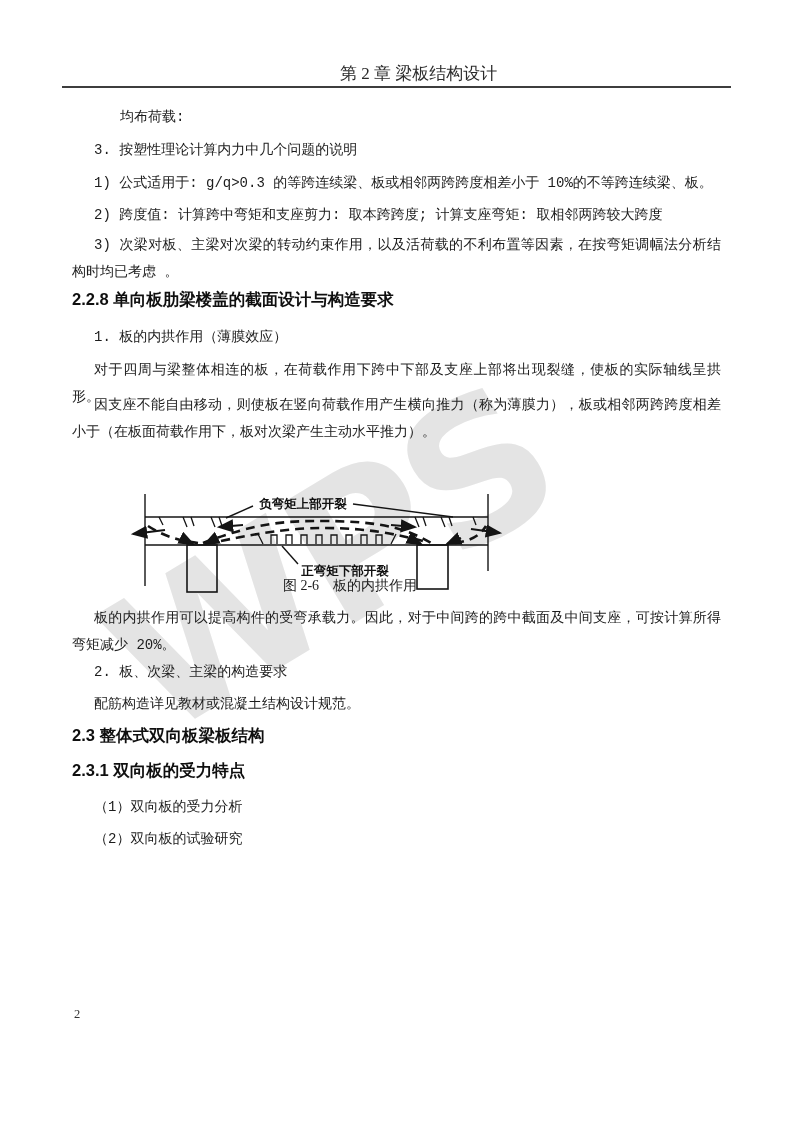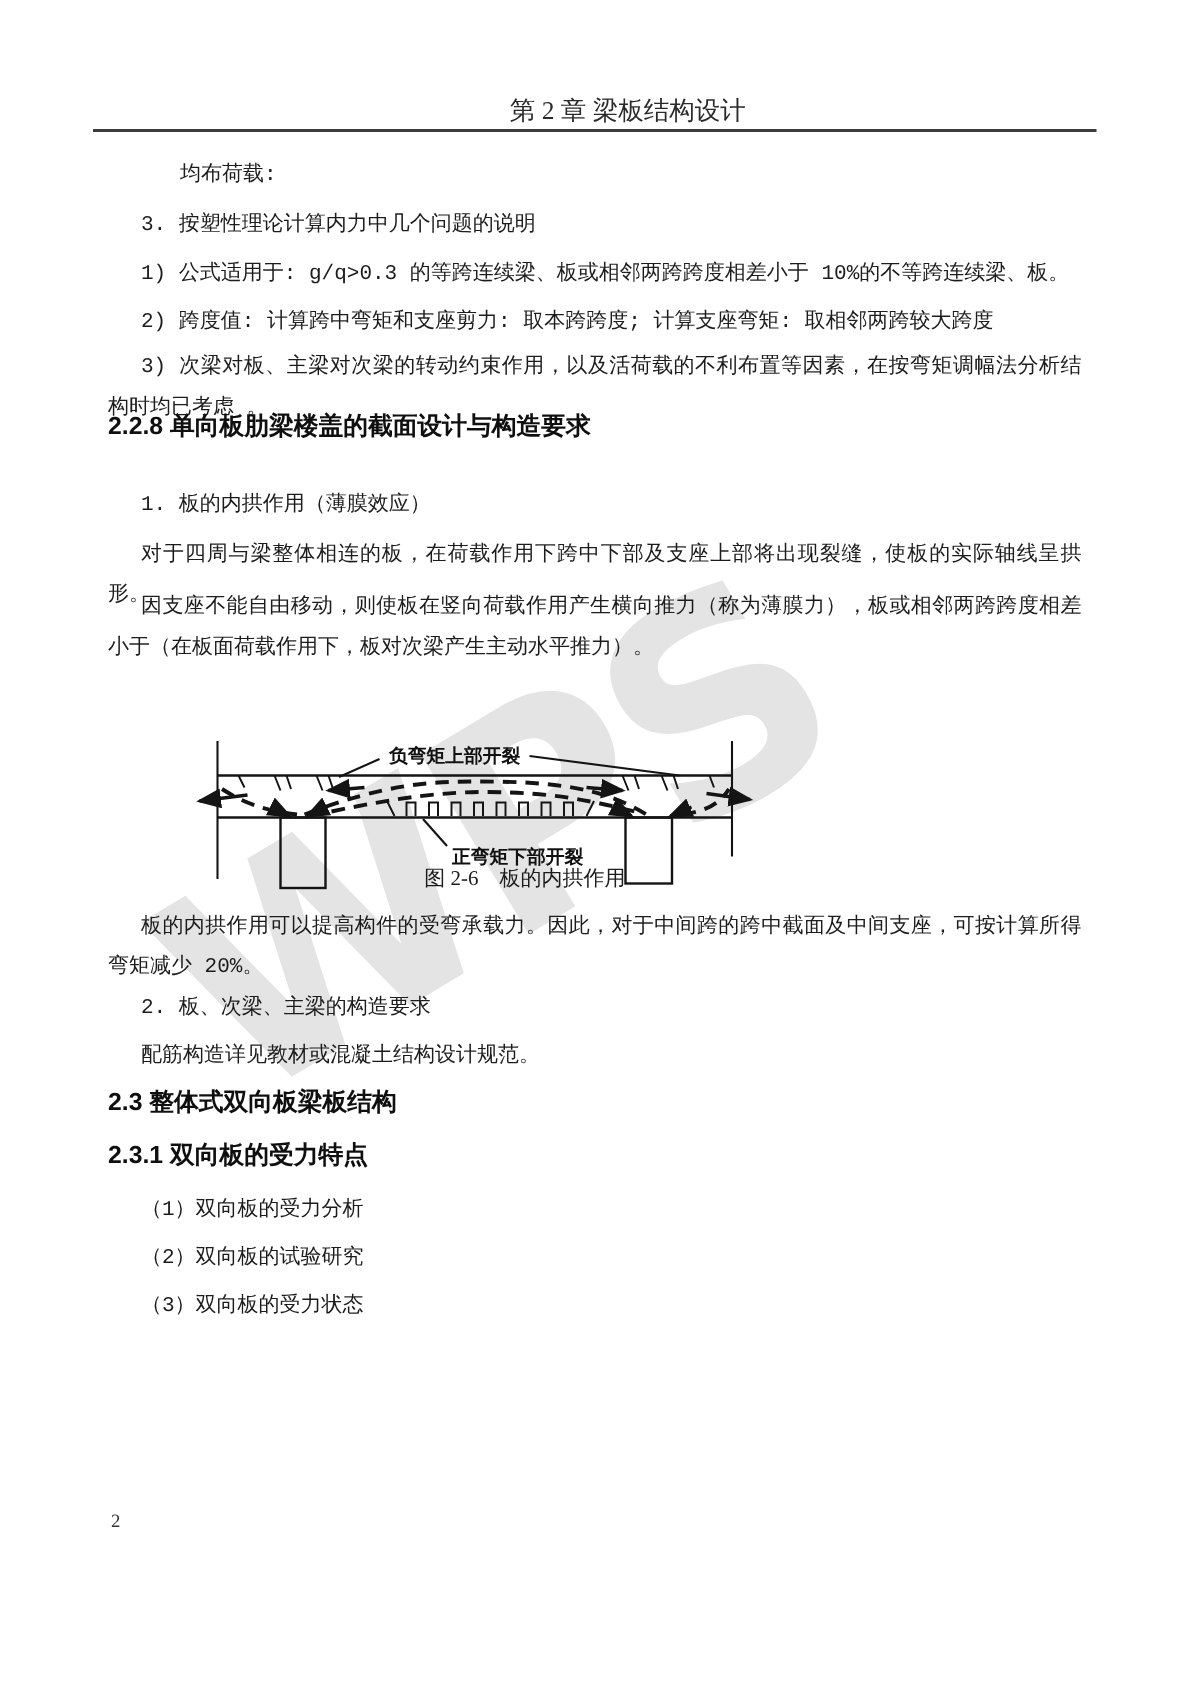--- a/index.html
+++ b/index.html
@@ -46,21 +46,21 @@
 
     <div class="header-title">第 2 章 梁板结构设计</div>
     <div class="header-rule"></div>
 
     <div class="para ind-deep" style="top:104px">均布荷载:</div>
     <div class="para ind" style="top:137px">3. 按塑性理论计算内力中几个问题的说明</div>
     <div class="para ind" style="top:170px">1) 公式适用于: g/q&gt;0.3 的等跨连续梁、板或相邻两跨跨度相差小于 10%的不等跨连续梁、板。</div>
     <div class="para ind" style="top:202px">2) 跨度值: 计算跨中弯矩和支座剪力: 取本跨跨度; 计算支座弯矩: 取相邻两跨较大跨度</div>
     <div class="para ind just" style="top:232px">3) 次梁对板、主梁对次梁的转动约束作用，以及活荷载的不利布置等因素，在按弯矩调幅法分析结构时均已考虑 。</div>
 
-    <div class="hd" style="top:272px">2.2.8 单向板肋梁楼盖的截面设计与构造要求</div>
+    <div class="hd" style="top:287px">2.2.8 单向板肋梁楼盖的截面设计与构造要求</div>
 
     <div class="para ind" style="top:324px">1. 板的内拱作用（薄膜效应）</div>
     <div class="para ind just" style="top:357px">对于四周与梁整体相连的板，在荷载作用下跨中下部及支座上部将出现裂缝，使板的实际轴线呈拱形。</div>
     <div class="para ind just" style="top:392px">因支座不能自由移动，则使板在竖向荷载作用产生横向推力（称为薄膜力），板或相邻两跨跨度相差小于（在板面荷载作用下，板对次梁产生主动水平推力）。</div>
 
     <div class="fig">
       <svg viewBox="0 0 385 112">
         <defs>
           <marker id="ah" markerWidth="9" markerHeight="8" refX="6.5" refY="3" orient="auto">
             <path d="M0 0 L7.5 3 L0 6 Z" fill="#141414"></path>
@@ -111,18 +111,17 @@
 
     <div class="para ind just" style="top:605px">板的内拱作用可以提高构件的受弯承载力。因此，对于中间跨的跨中截面及中间支座，可按计算所得弯矩减少 20%。</div>
     <div class="para ind" style="top:659px">2. 板、次梁、主梁的构造要求</div>
     <div class="para ind" style="top:691px">配筋构造详见教材或混凝土结构设计规范。</div>
 
     <div class="hd" style="top:723px">2.3 整体式双向板梁板结构</div>
     <div class="hd" style="top:758px">2.3.1 双向板的受力特点</div>
 
     <div class="para ind" style="top:794px">（1）双向板的受力分析</div>
     <div class="para ind" style="top:826px">（2）双向板的试验研究</div>
-    <div class="para ind" style="top:858px">（3）双向板的受力状态</div>
 
     <div class="pagenum">2</div>
 
   </div>
 </div>
 
 </body></html>

